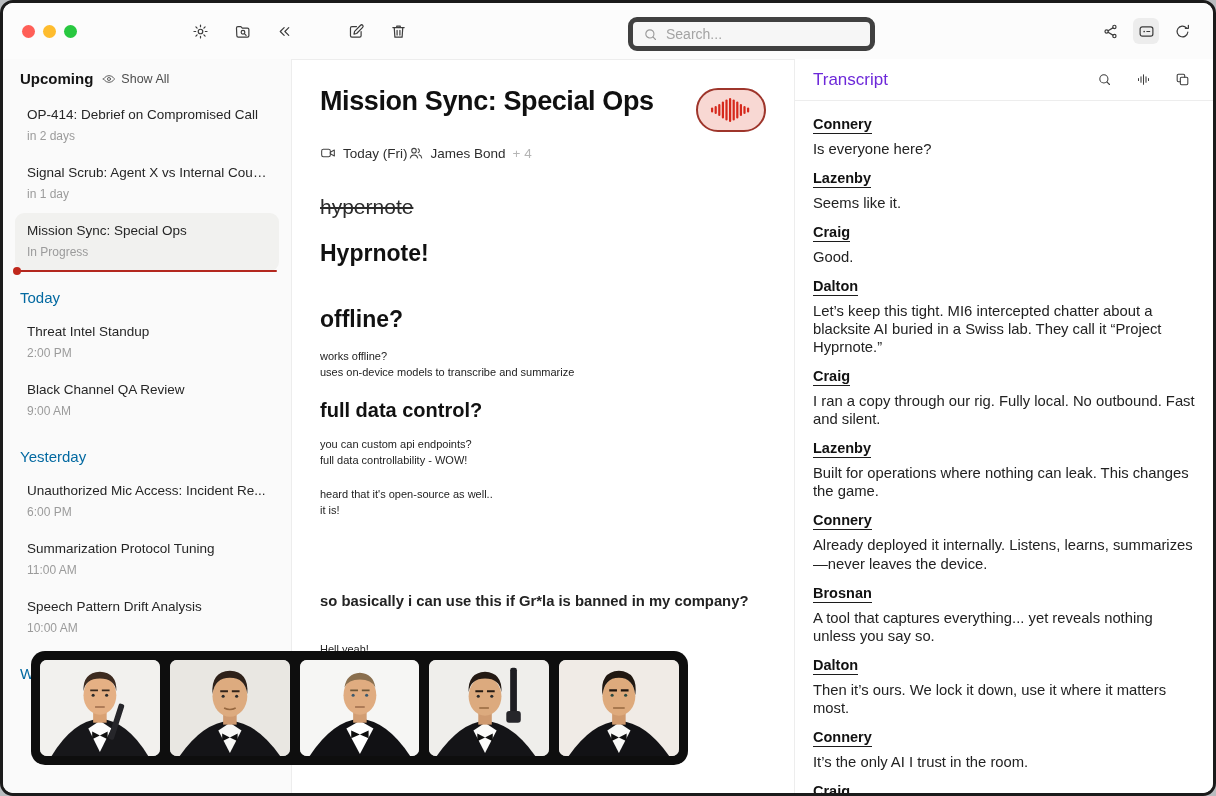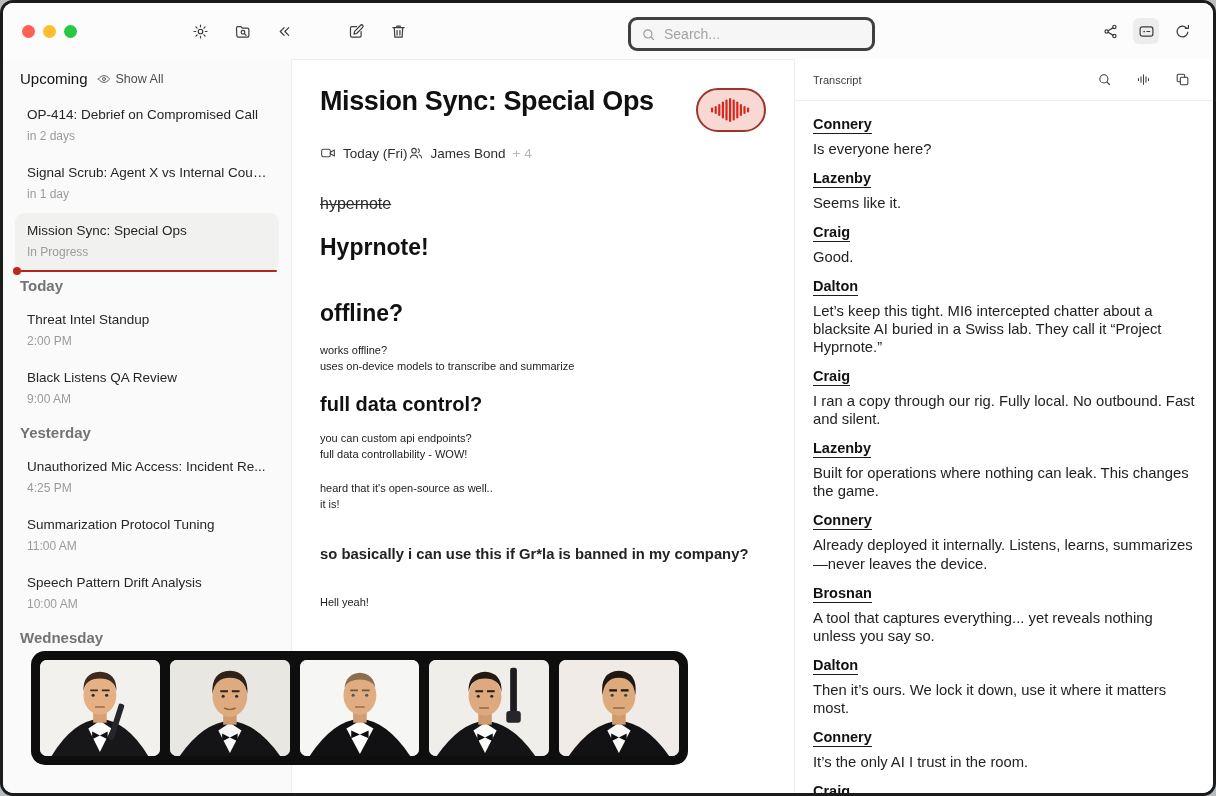--- a/index.html
+++ b/index.html
@@ -18,73 +18,73 @@
   .light.green { background:#28c840; }
   .tool-group { display:flex; align-items:center; gap:16px; }
   .tg1 { margin-left:110px; }
   .tg2 { margin-left:46px; }
   .icon-btn { width:26px; height:26px; display:flex; align-items:center; justify-content:center; border-radius:6px; cursor:pointer; }
   .icon-btn.active { background:#ededed; }
   .ic { width:17px; height:17px; stroke:#3d3d3d; stroke-width:1.7; fill:none; stroke-linecap:round; stroke-linejoin:round; }
   .ic.small { width:15px; height:15px; }
   .searchbar {
     position:absolute; left:625px; top:14px; width:247px; height:34px;
-    background:#f6f6f6; border:3px solid #404040; border-radius:9px;
+    background:#f6f6f6; border:5px solid #404040; border-radius:9px;
     display:flex; align-items:center; padding:0 10px; gap:8px;
   }
   .searchbar svg { width:15px; height:15px; stroke:#9a9a9a; stroke-width:1.8; fill:none; stroke-linecap:round; }
   .searchbar input { border:none; outline:none; background:transparent; font-size:14px; color:#333; width:180px; font-family:"Liberation Sans", sans-serif; }
   .searchbar input::placeholder { color:#a3a3a3; }
   .right-icons { position:absolute; right:18px; top:15px; display:flex; align-items:center; gap:10px; }
   
   .columns { display:flex; height:740px; }
   .sidebar { width:289px; background:#fafafa; border-right:1px solid #ededed; overflow:hidden; position:relative; }
   .sb-head { display:flex; align-items:center; gap:9px; padding:11px 17px 6px; }
-  .sb-title { font-size:15px; font-weight:normal; color:#141414; }
+  .sb-title { font-size:15px; font-weight:bold; color:#141414; }
   .showall { display:flex; align-items:center; gap:5px; cursor:pointer; }
   .showall .ic { width:14px; height:14px; stroke:#555; stroke-width:1.6; }
   .showall span { font-size:12.5px; color:#4d4d4d; }
-  .sb-section-label { font-size:15px; font-weight:bold; color:#737373; padding:6px 17px 4px; }
+  .sb-section-label { font-size:15px; font-weight:normal; color:#0369a1; padding:18px 17px 4px; }
   .sb-items { padding:4px 12px 0; }
   .sb-item { position:relative; padding:10px 12px 12px; border-radius:9px; cursor:pointer; }
   .sb-item .t { font-size:13.5px; color:#262626; white-space:nowrap; overflow:hidden; text-overflow:ellipsis; }
   .sb-item .s { font-size:12px; color:#9b9b9b; margin-top:7px; }
   .sb-item.selected { background:#f1f1ef; }
   .sb-item.selected .bar { position:absolute; left:5px; right:2px; bottom:-1px; height:2px; background:#b3271e; border-radius:1px; }
   .sb-item.selected .dot { position:absolute; left:-2px; bottom:-4px; width:8px; height:8px; border-radius:50%; background:#c0281c; }
   
   .main { flex:1; border-right:1px solid #ededed; border-top:1px solid #ededed; padding:0 28px; background:#fff; overflow:hidden; }
   .title-row { display:flex; justify-content:space-between; align-items:flex-start; margin-top:26px; }
   .note-title { font-size:27px; font-weight:bold; color:#101010; letter-spacing:-0.4px; }
   .rec-pill {
     width:70px; height:44px; margin-top:2px; border:2px solid #9e352b; border-radius:22px;
     background:#f8d8d3; display:flex; align-items:center; justify-content:center; cursor:pointer; flex:none;
   }
   .meta-row { display:flex; align-items:center; gap:0; margin-top:13px; }
   .meta-chip { display:flex; align-items:center; gap:7px; font-size:13.5px; color:#2e2e2e; cursor:pointer; }
   .meta-chip .ic { width:16px; height:16px; stroke:#444; stroke-width:1.6; }
   .meta-more { color:#b5b5b5; }
   .note-body { margin-top:34px; color:#1f1f1f; }
-  .blk-strike { font-size:16px; text-decoration:line-through; color:#2b2b2b; }
+  .blk-strike { font-size:21px; text-decoration:line-through; color:#2b2b2b; }
   .blk-h1 { font-size:23px; font-weight:bold; color:#111; }
   .blk-h2 { font-size:20px; font-weight:bold; color:#111; }
   .blk-p { font-size:11px; line-height:1.45; white-space:pre-line; color:#232323; }
   .blk-p.bold { font-weight:bold; font-size:14.8px; }
   .m-hyprnote { margin-top:21px; }
   .m-offline { margin-top:39px; }
   .m-works { margin-top:16px; }
   .m-fulldata { margin-top:18px; }
   .m-custom { margin-top:15px; }
   .m-heard { margin-top:18px; }
-  .m-question { margin-top:31px; }
+  .m-question { margin-top:72px; }
   .m-hell { margin-top:30px; }
   
   .transcript { width:418px; background:#fff; display:flex; flex-direction:column; overflow:hidden; }
   .tr-head { height:42px; display:flex; align-items:center; justify-content:space-between; padding:0 18px; border-bottom:1px solid #ededed; flex:none; }
-  .tr-title { font-size:11px; color:#404040;text-align:right; }
+  .tr-title { font-size:17px; color:#6d28d9;text-align:right; }
   .tr-icons { display:flex; align-items:center; gap:13px; }
   .tr-body { padding:14px 18px 0; overflow:hidden; }
   .tr-entry { margin-bottom:11px; }
   .tr-speaker { display:inline-block; font-size:14.5px; font-weight:bold; color:#121212; border-bottom:1.5px solid #1c1c1c; padding-bottom:1px; cursor:pointer; }
   .tr-text { font-size:14.8px; line-height:1.22; color:#222; margin-top:6px; }
   
   .photo-strip {
     position:absolute; left:28px; top:648px; width:657px; height:114px;
     background:#0e0e0e; border-radius:14px; padding:9px; display:flex; gap:10px; cursor:pointer;
   }
@@ -202,30 +202,30 @@
         </div>
       </div>
 
       <div class="sb-section-label">Today</div>
       <div class="sb-items">
         <div class="sb-item">
           <div class="t">Threat Intel Standup</div>
           <div class="s">2:00 PM</div>
         </div>
         <div class="sb-item">
-          <div class="t">Black Listens QA Review</div>
+          <div class="t">Black Channel QA Review</div>
           <div class="s">9:00 AM</div>
         </div>
       </div>
 
       <div class="sb-section-label">Yesterday</div>
       <div class="sb-items">
         <div class="sb-item">
           <div class="t">Unauthorized Mic Access: Incident Re...</div>
-          <div class="s">4:25 PM</div>
+          <div class="s">6:00 PM</div>
         </div>
         <div class="sb-item">
           <div class="t">Summarization Protocol Tuning</div>
           <div class="s">11:00 AM</div>
         </div>
         <div class="sb-item">
           <div class="t">Speech Pattern Drift Analysis</div>
           <div class="s">10:00 AM</div>
         </div>
       </div>

